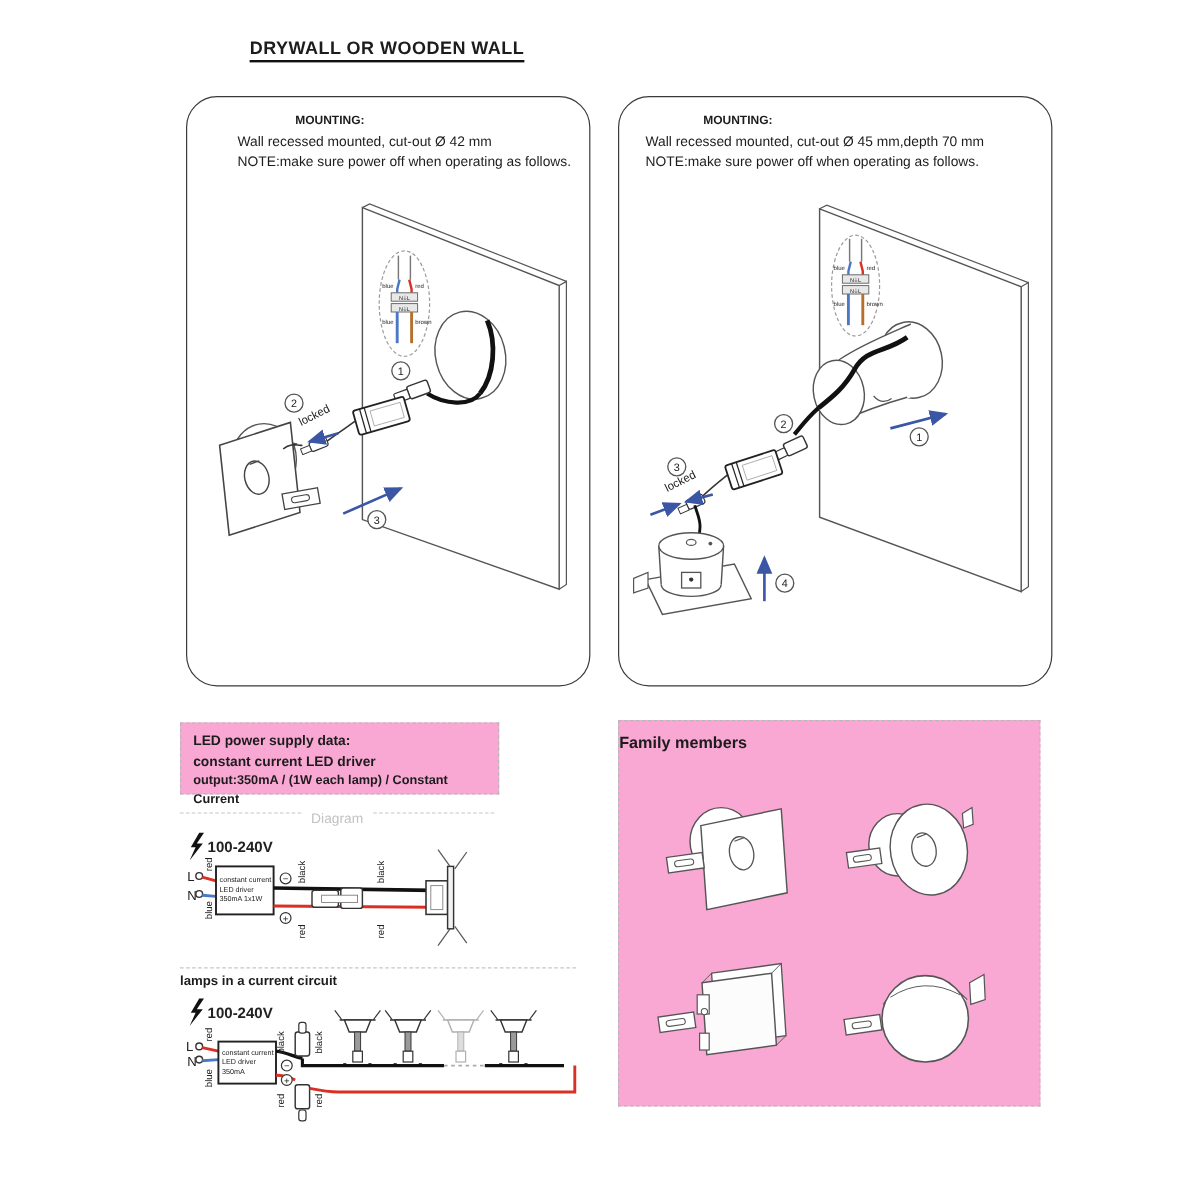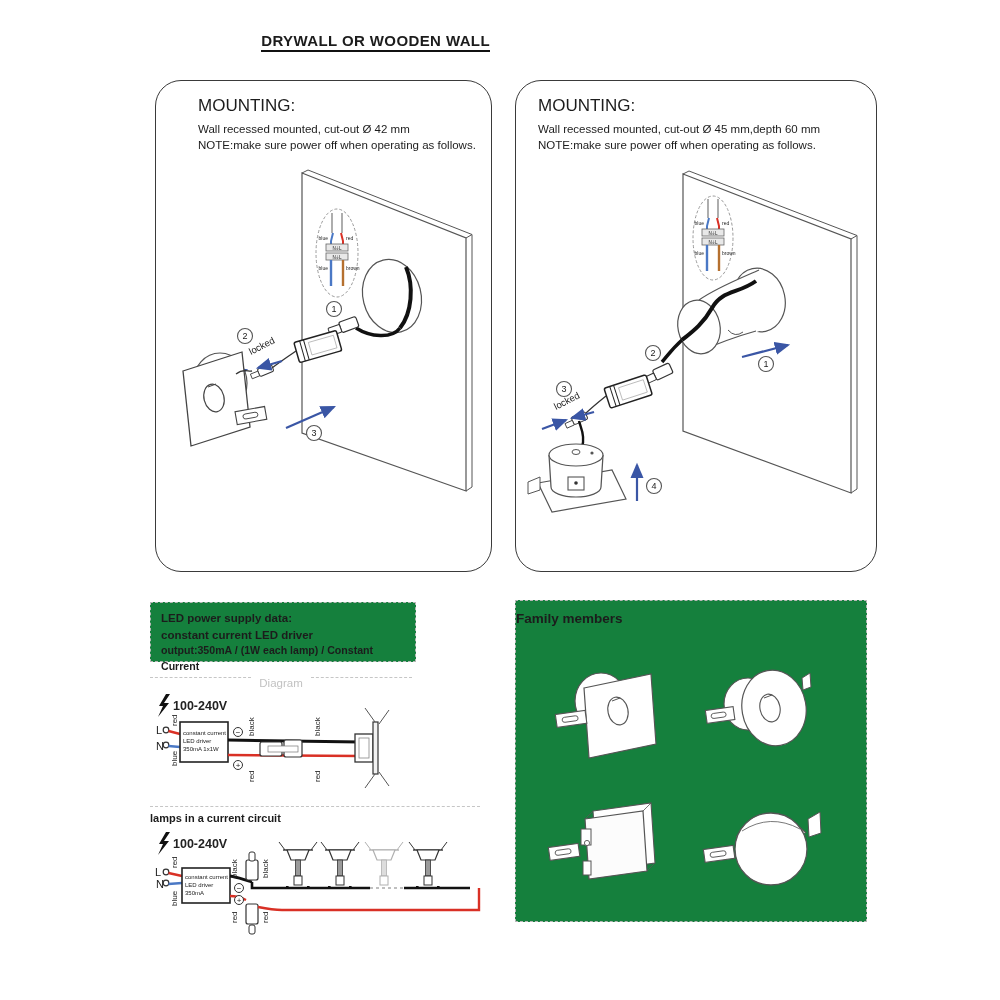--- a/index.html
+++ b/index.html
@@ -1,23 +1,23 @@
 <!DOCTYPE html>
 <html><head>
 <meta charset="utf-8">
 <style>
   html,body{margin:0;padding:0;background:#fff;}
   #page{position:relative;width:1000px;height:1000px;background:#ffffff;
         font-family:"Liberation Sans", sans-serif;color:#1c1c1c;overflow:hidden;}
-  .sec-title{position:absolute;text-align:right;font-size:15px;font-weight:bold;letter-spacing:.4px;}
+  .sec-title{position:absolute;text-align:center;font-size:15px;font-weight:bold;letter-spacing:.4px;}
   .sec-title span{border-bottom:2px solid #111;padding-bottom:1px;}
   .panel{position:absolute;border:1.6px solid #3a3a3a;border-radius:26px;background:#fff;}
   .panel-text{position:absolute;font-size:11.5px;line-height:1.45;}
-  .panel-text .mh{font-weight:normal;font-size:17px;margin-bottom:2px;}
-  .dashed-box{position:absolute;border:1.5px dashed #b8b8b8;background:#15803d;}
+  .panel-text .mh{font-weight:bold;font-size:10px;margin-bottom:2px;margin-left:48px;}
+  .dashed-box{position:absolute;border:1.5px dashed #b8b8b8;background:#f9a8d4;}
   .power-lines{padding:7px 10px;font-size:11.5px;font-weight:600;line-height:1.45;}
   .divider{position:absolute;display:flex;align-items:flex-start;gap:8px;}
   .dash-line{flex:1;border-top:1.6px dashed #c6c6c6;height:0;}
   .divider-label{color:#c2c2c2;font-size:11.5px;}
   .hr-dash{position:absolute;border-top:1.6px dashed #c6c6c6;height:0;}
   .small-label{position:absolute;font-size:11px;}
   .family-title{position:absolute;width:100%;text-align:left;top:10px;font-size:13.5px;font-weight:bold;}
   svg{position:absolute;overflow:visible;}
   svg text{font-family:"Liberation Sans", sans-serif;fill:#222;}
 </style>
@@ -108,21 +108,21 @@
 
       <line x1="130" y1="347" x2="178" y2="326" stroke="#3a56a5" stroke-width="2.2" marker-end="url(#ah1)"></line>
       <circle cx="158" cy="352" r="7.5" fill="#fff" stroke="#555" stroke-width="1.1"></circle>
       <text x="158" y="355.3" font-size="9" text-anchor="middle">3</text>
     </svg>
   </div>
 
   <div class="panel" style="left:515px;top:80px;width:360px;height:490px;">
     <div class="panel-text" style="left:22px;top:13px;width:320px;">
       <div class="mh">MOUNTING:</div>
-      <div>Wall recessed mounted, cut-out  Ø 45 mm,depth 60 mm</div>
+      <div>Wall recessed mounted, cut-out  Ø 45 mm,depth 70 mm</div>
       <div>NOTE:make sure power off when operating as follows.</div>
     </div>
 
     <svg width="360" height="490" viewBox="0 0 360 490" style="left:0;top:0;">
       <defs>
         <marker id="ah2" markerWidth="8" markerHeight="8" refX="6" refY="3" orient="auto">
           <path d="M0,0 L7,3 L0,6 Z" fill="#3a56a5"></path>
         </marker>
       </defs>
 

